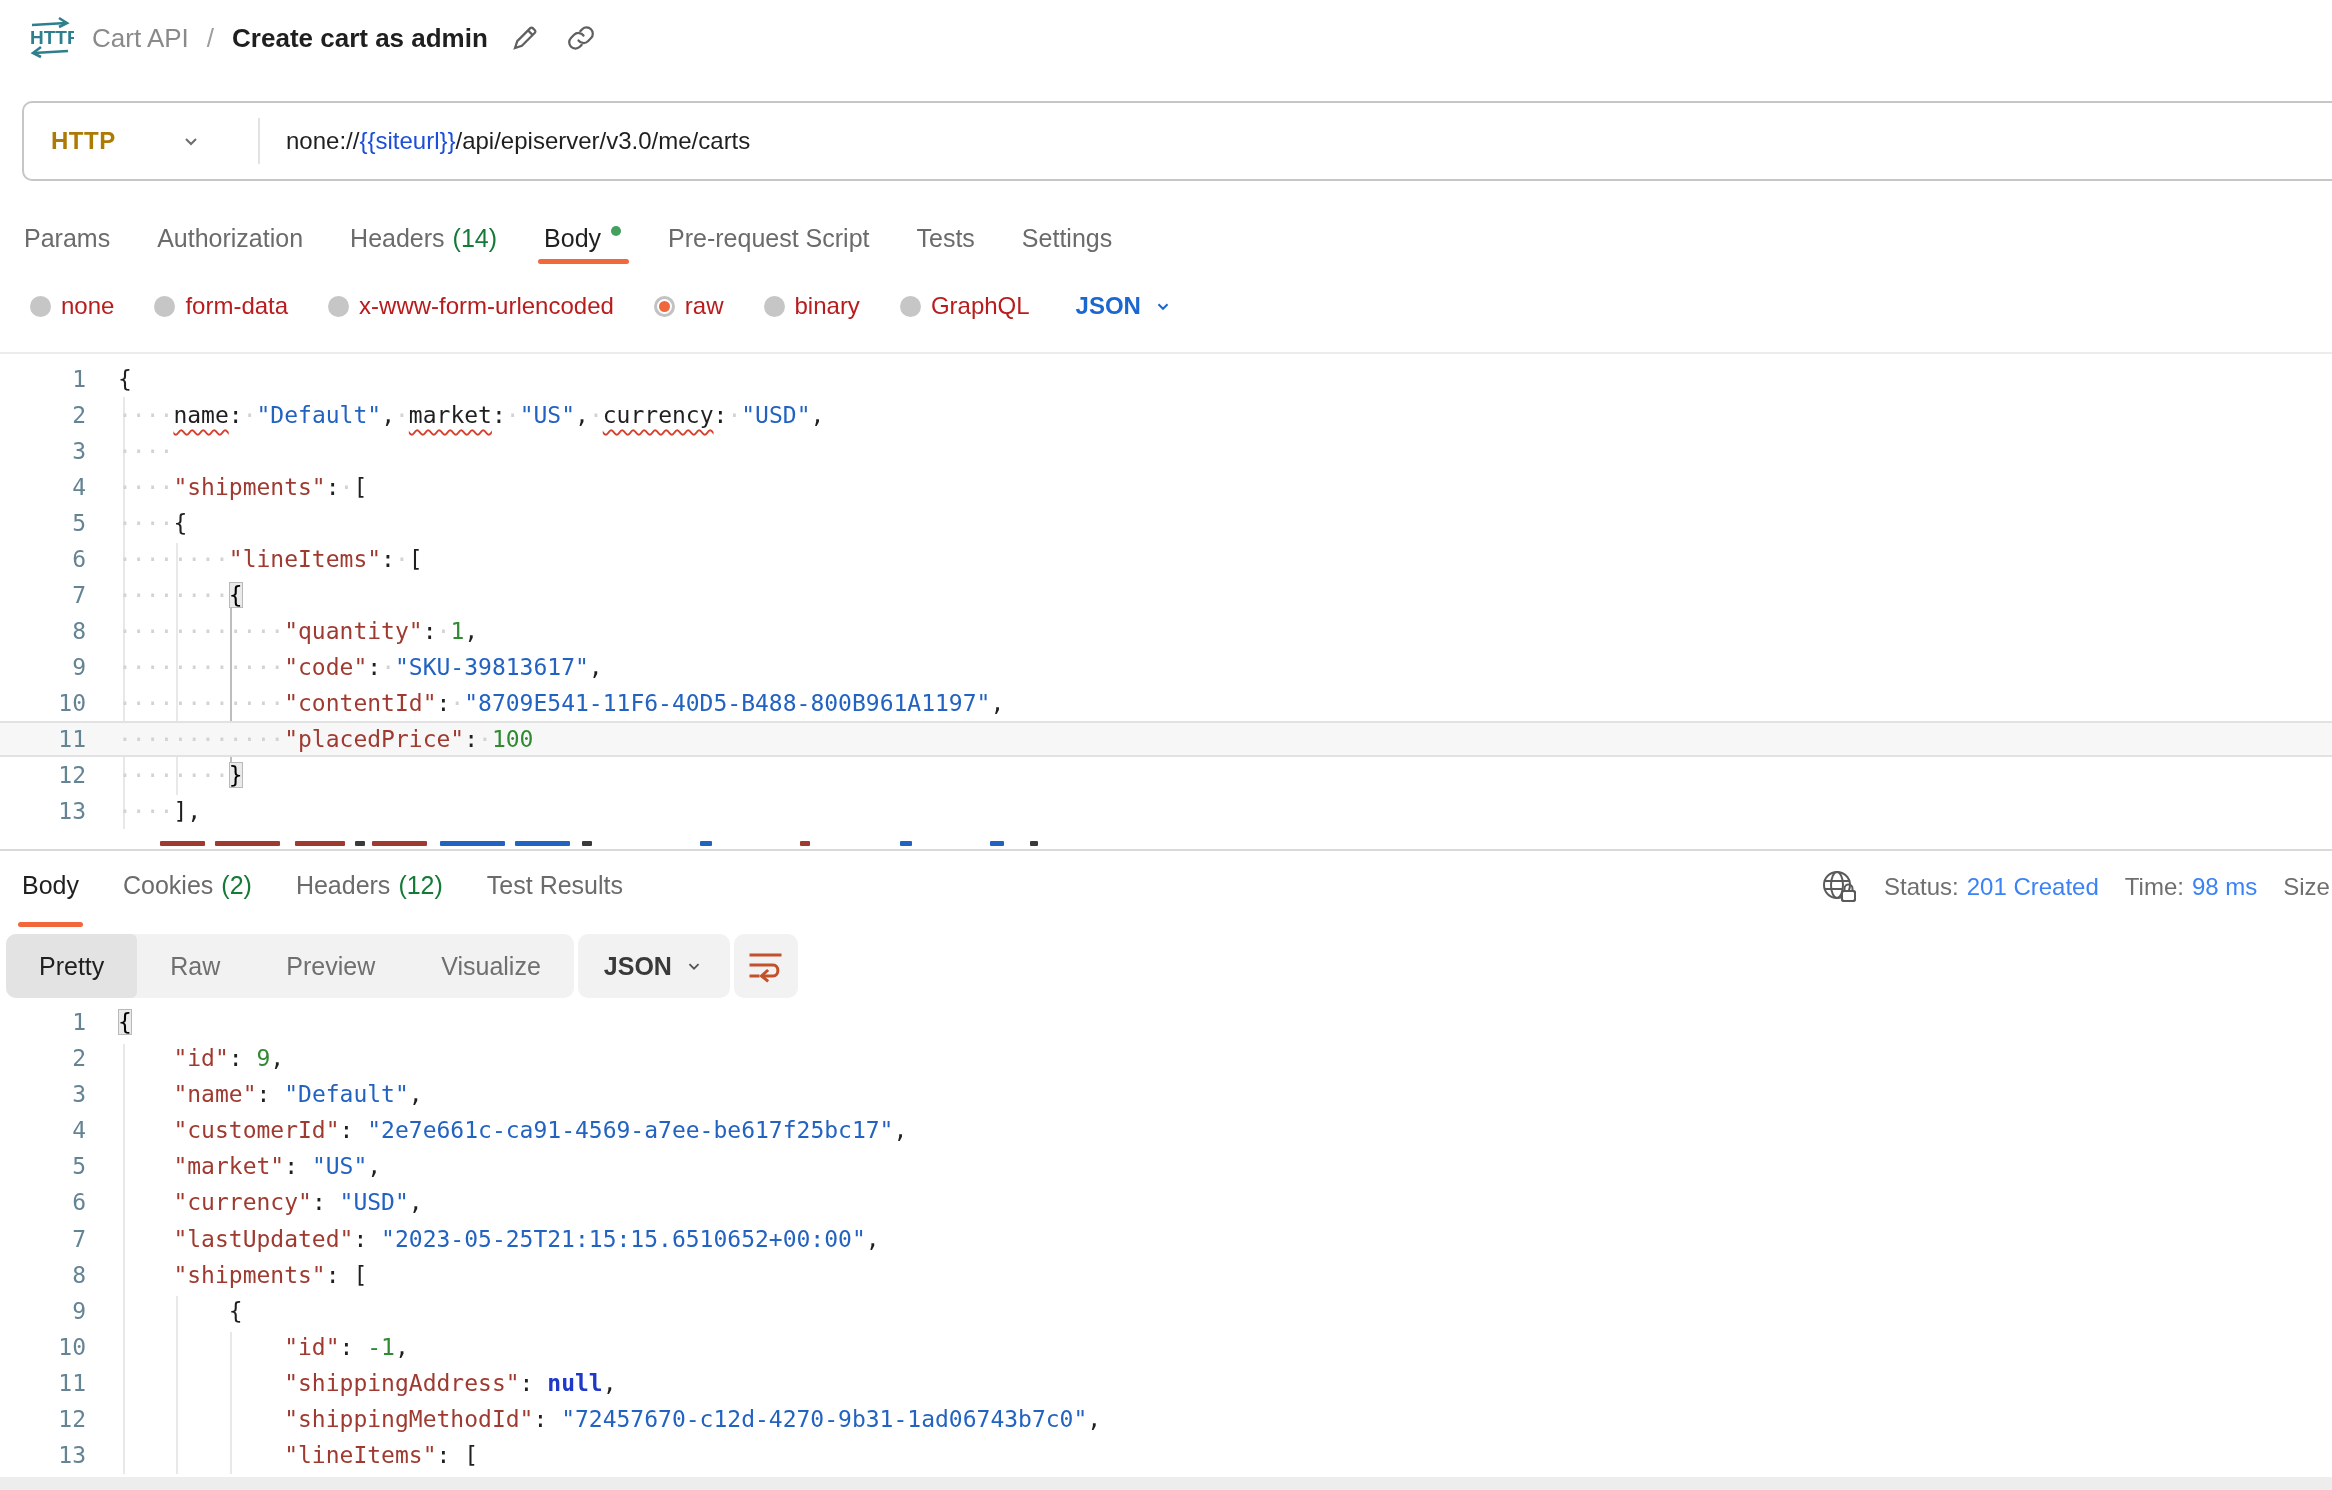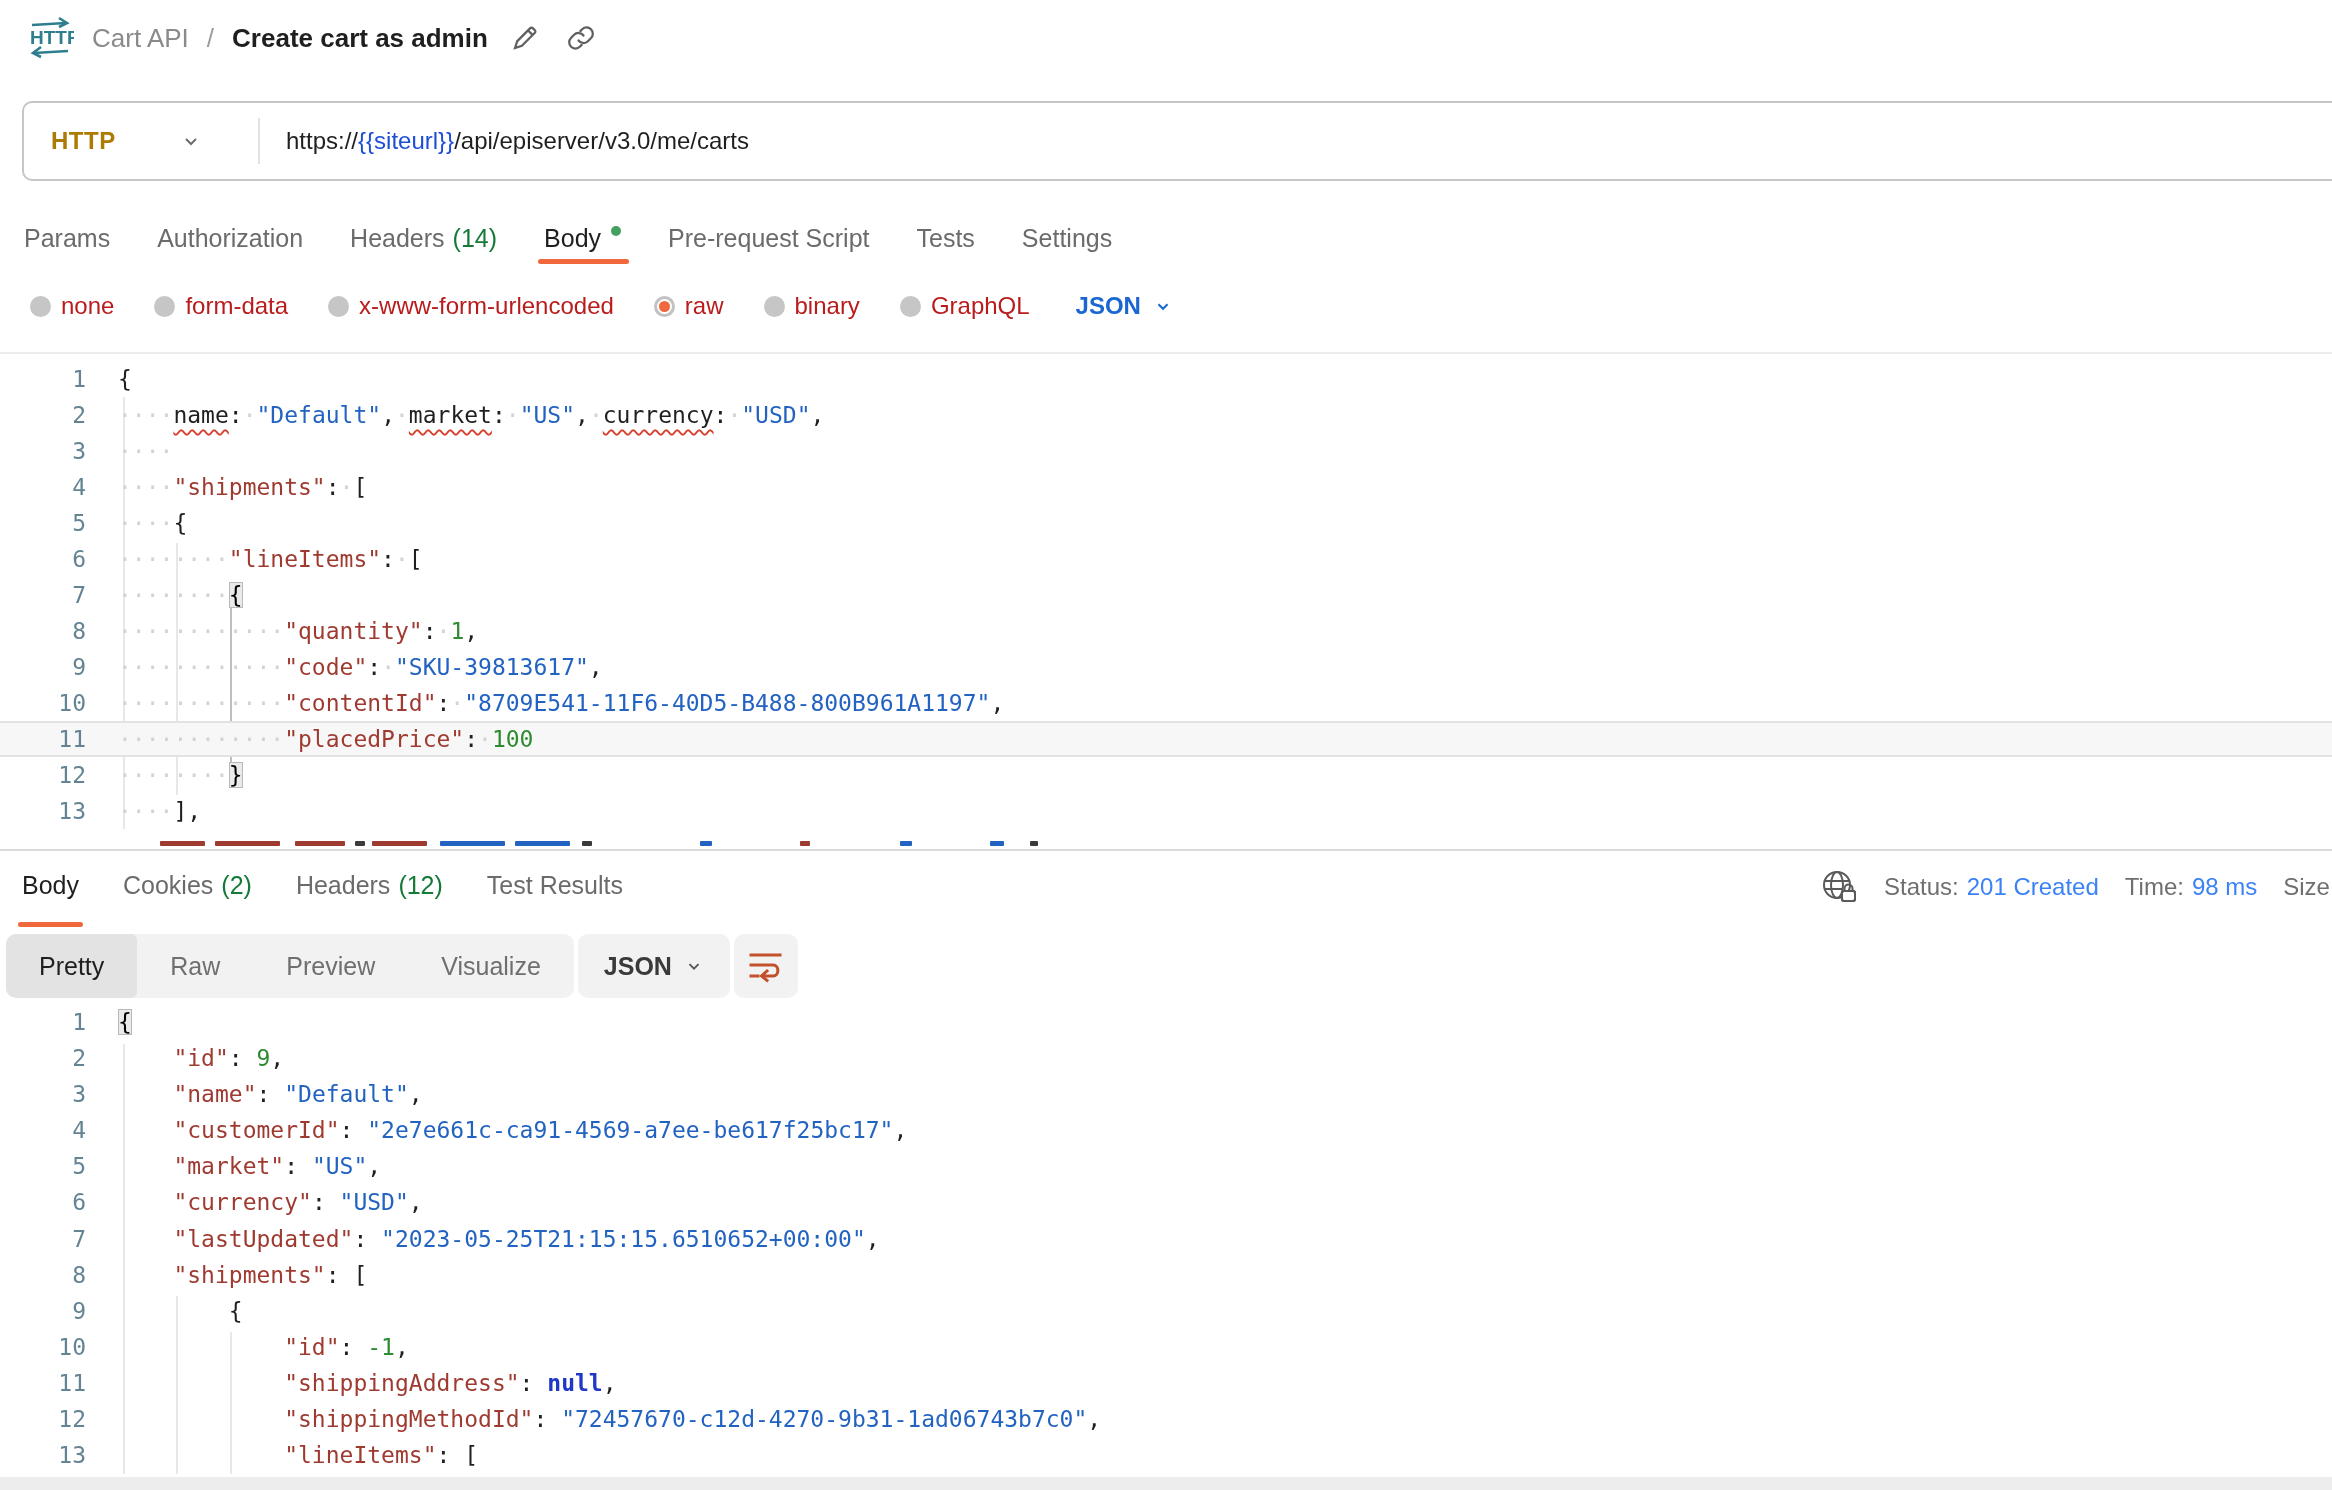--- a/index.html
+++ b/index.html
@@ -134,21 +134,21 @@
     <div class="method-select">
       <span class="method-label">HTTP</span>
       <span class="chev">
         <svg width="22" height="22" viewBox="0 0 22 22" fill="none" stroke="#6d6d6d" stroke-width="2">
             <path d="M6 9 L11 14 L16 9"></path>
           </svg>
       </span>
     </div>
     <div class="vert-sep"></div>
     <div class="url-text">
-      <span>https://</span><span class="url-var">{{siteurl}}</span><span>/api/episerver/v3.0/me/carts</span>
+      <span>none://</span><span class="url-var">{{siteurl}}</span><span>/api/episerver/v3.0/me/carts</span>
     </div>
   </div>
 
   <div class="req-tabs">
     <div class="tab">
         <span>Params</span>
       </div>
     <div class="tab">
         <span>Authorization</span>
       </div>

